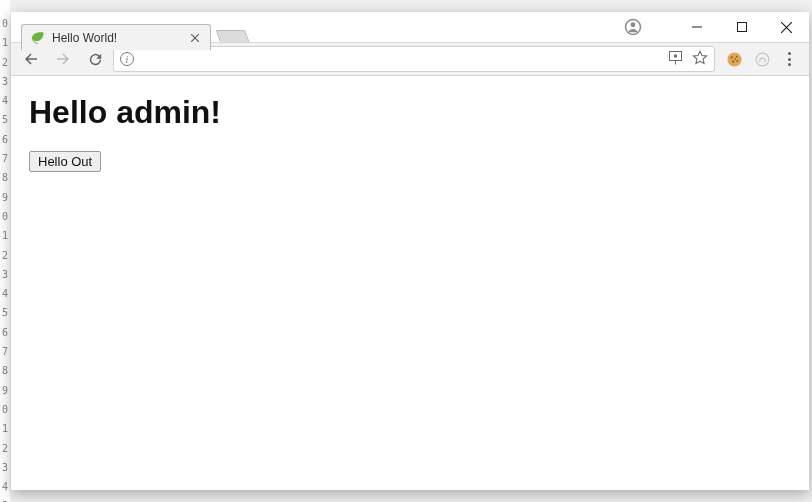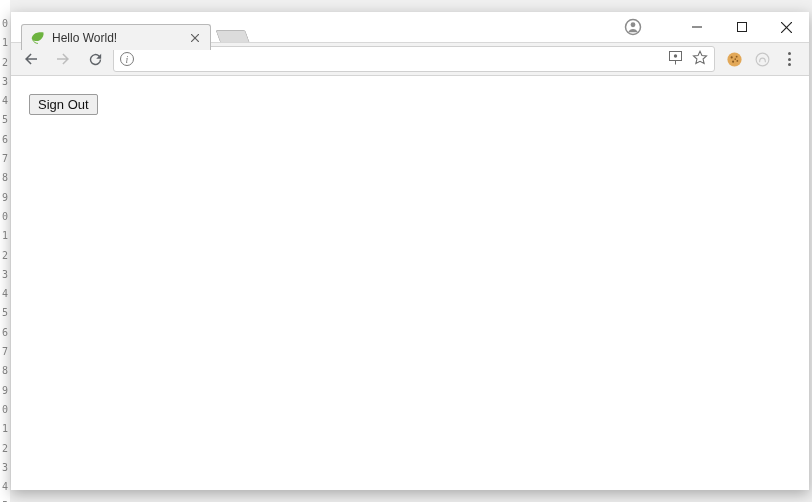--- a/index.html
+++ b/index.html
@@ -314,16 +314,17 @@
       </span>
       <div class="dots-menu">
         <span></span>
           <span></span>
           <span></span>
       </div>
     </div>
   </div>
 
   <div class="viewport">
-    <button class="signout-btn">Sign Out</button>
+    <h1 class="page-heading">Hello admin!</h1>
+    <button class="signout-btn">Hello Out</button>
   </div>
 
 </div>
 
 </body></html>

